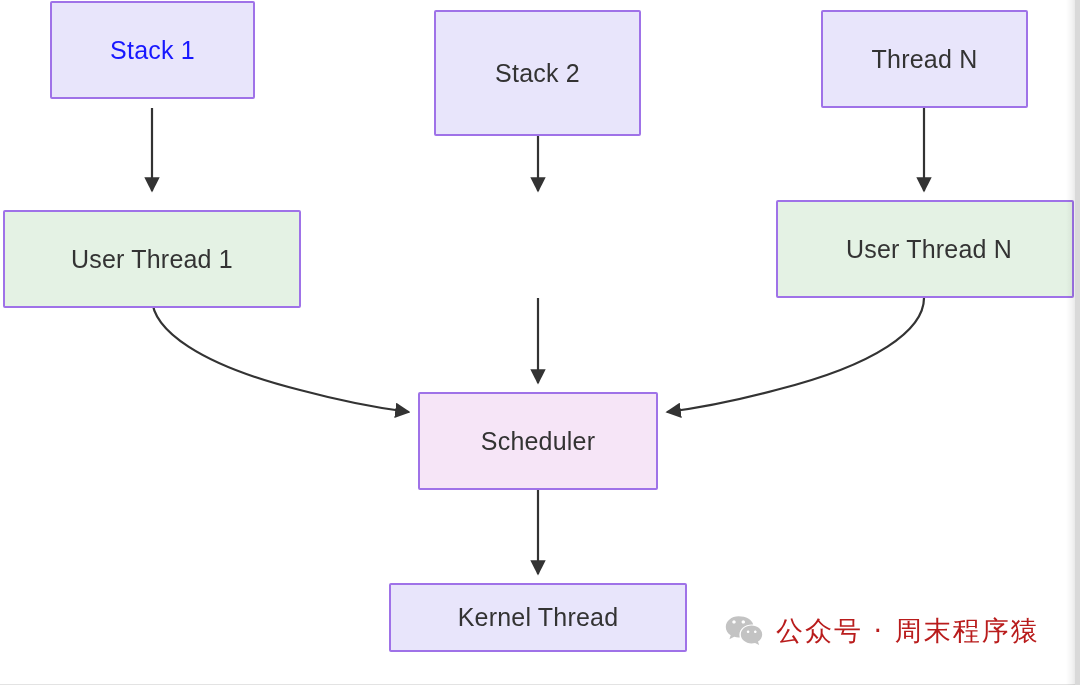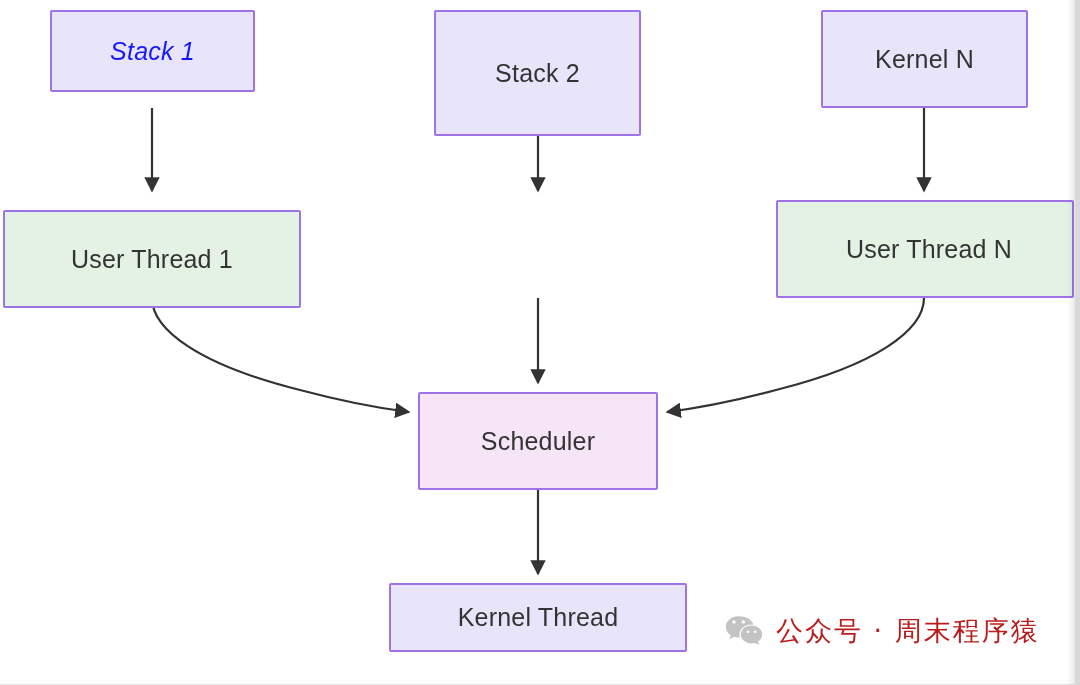--- a/index.html
+++ b/index.html
@@ -106,30 +106,30 @@
 
     <path d="M 152 298 C 152 330, 200 365, 300 390 C 345 402, 385 409, 409 412" fill="none" stroke="#333333" stroke-width="2.2" marker-end="url(#arrow)"></path>
 
     <line x1="538" y1="298" x2="538" y2="383" stroke="#333333" stroke-width="2.2" marker-end="url(#arrow)"></line>
 
     <path d="M 924 298 C 924 330, 876 365, 776 390 C 731 402, 691 409, 667 412" fill="none" stroke="#333333" stroke-width="2.2" marker-end="url(#arrow)"></path>
 
     <line x1="538" y1="490" x2="538" y2="574" stroke="#333333" stroke-width="2.2" marker-end="url(#arrow)"></line>
   </svg>
 
-  <div class="node stack accent" style="left:50px; top:10px; width:205px; height:82px;font-style:italic;">
+  <div class="node stack accent" style="left:50px; top:1px; width:205px; height:98px;">
     <span>Stack 1</span>
   </div>
 
   <div class="node stack" style="left:434px; top:10px; width:207px; height:126px;text-align:center;">
     <span>Stack 2</span>
   </div>
 
   <div class="node stack" style="left:821px; top:10px; width:207px; height:98px;">
-    <span>Kernel N</span>
+    <span>Thread N</span>
   </div>
 
   <div class="node thread" style="left:3px; top:210px; width:298px; height:98px;">
     <span>User Thread 1</span>
   </div>
 
 
   <div class="node thread" style="left:776px; top:200px; width:298px; height:98px;padding-left:8px;">
     <span>User Thread N</span>
   </div>

